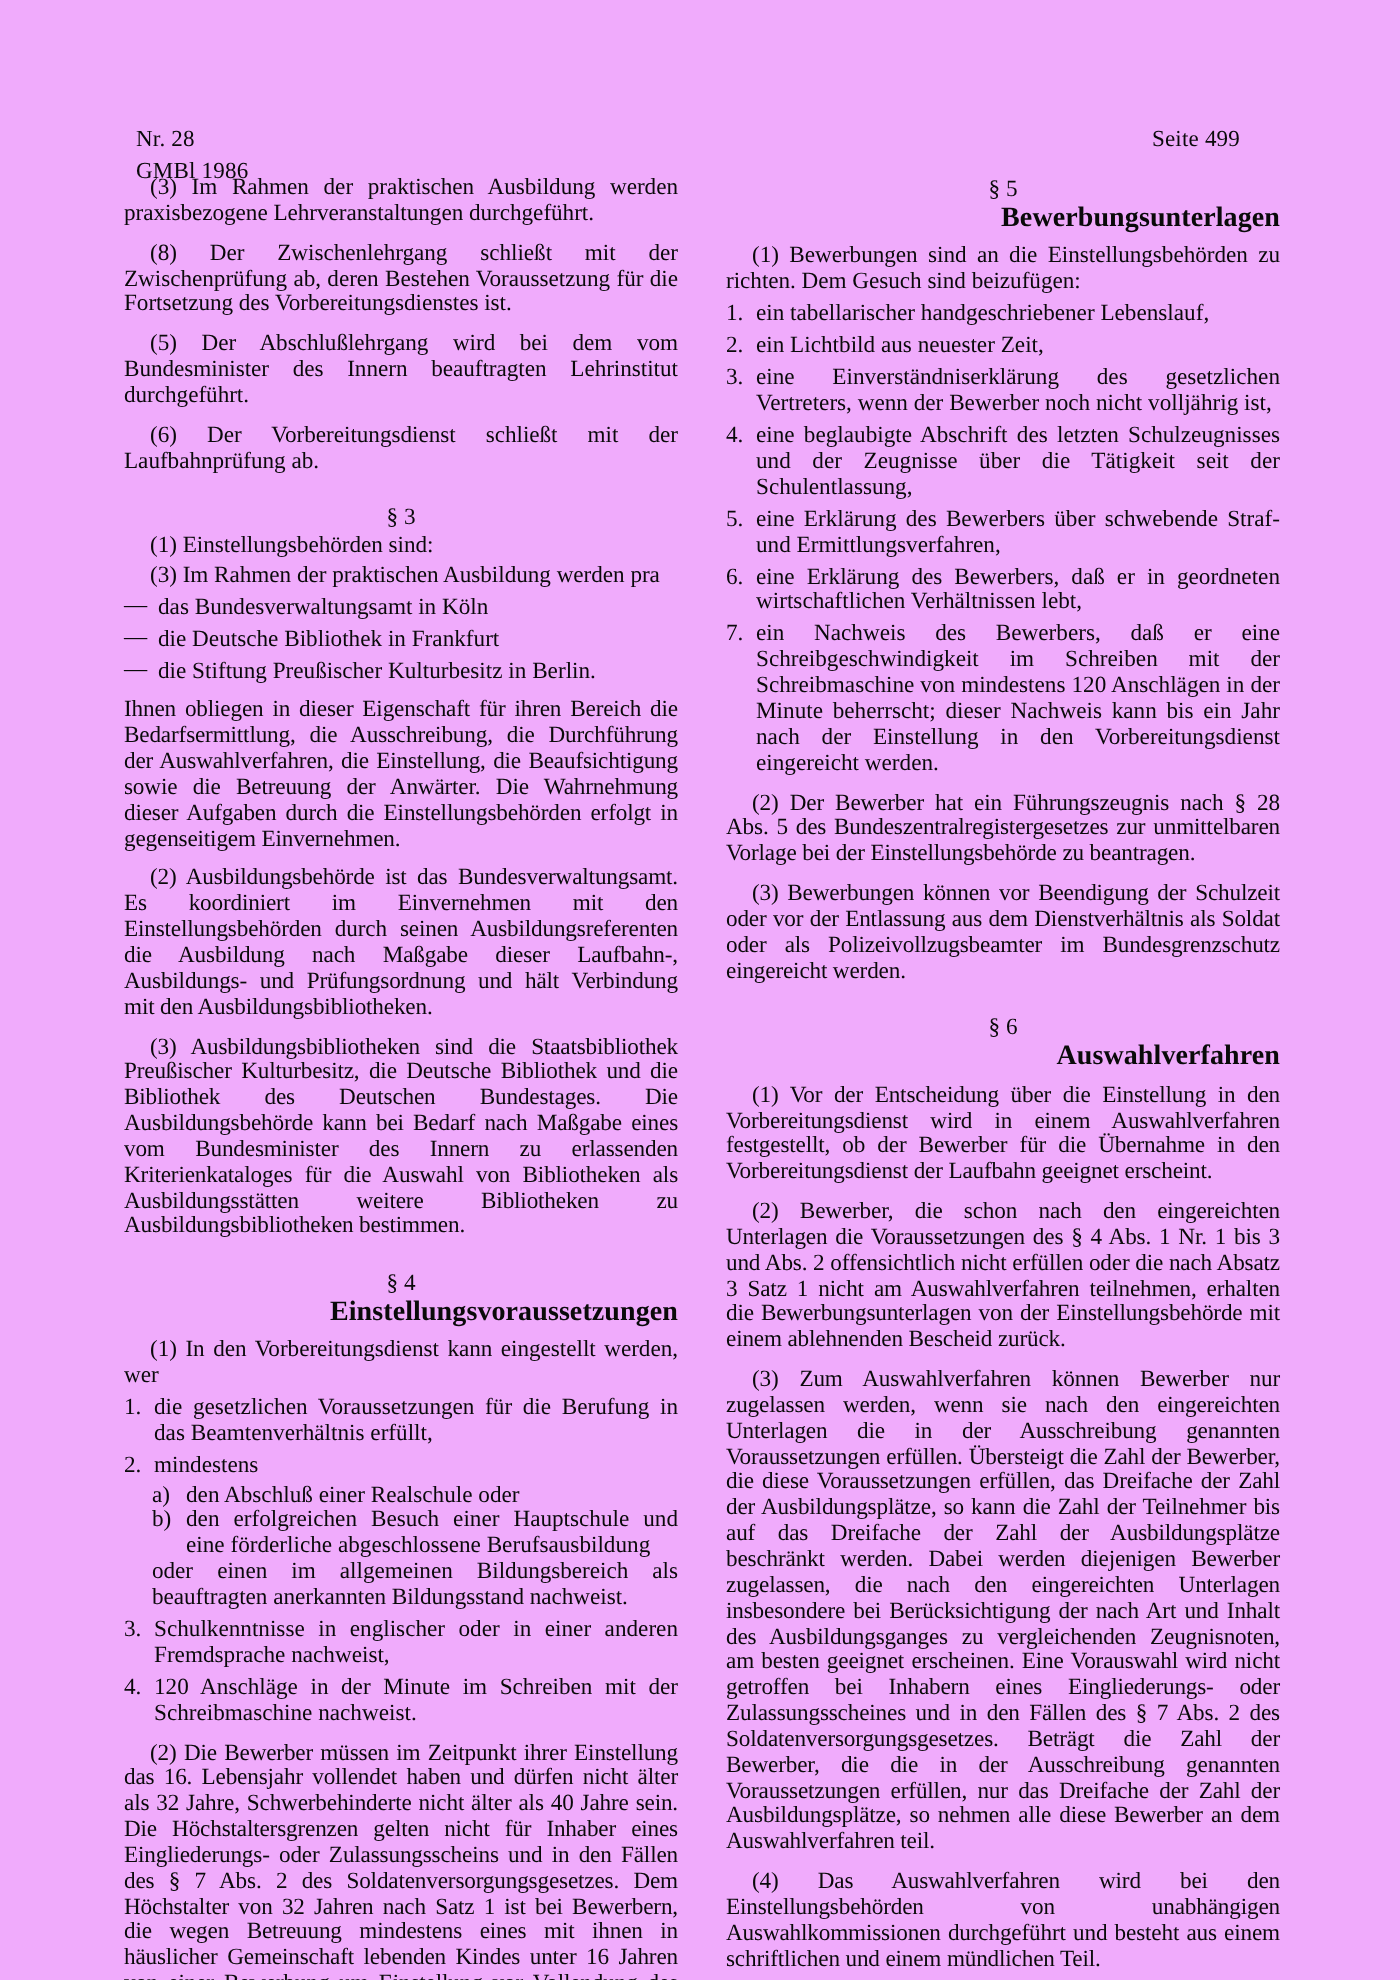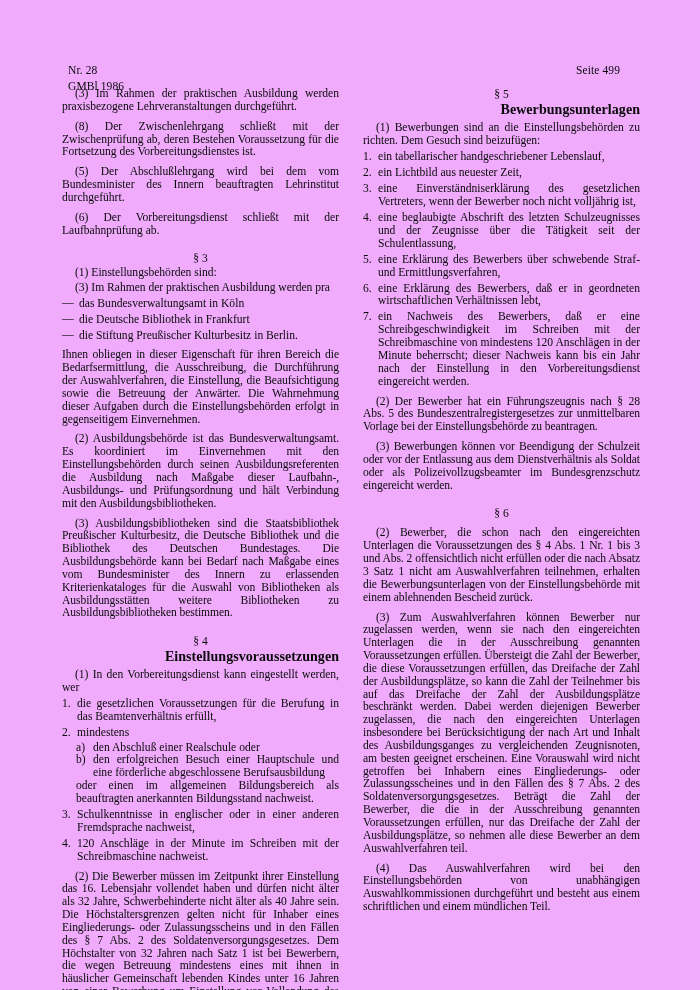--- a/index.html
+++ b/index.html
@@ -275,21 +275,23 @@
         <li class="spaced">
           <span class="num">7.</span>
           <span>ein Nachweis des Bewerbers, daß er eine Schreibgeschwindigkeit im Schreiben mit der Schreibmaschine von mindestens 120 Anschlägen in der Minute beherrscht; dieser Nachweis kann bis ein Jahr nach der Einstellung in den Vorbereitungsdienst eingereicht werden.</span>
         </li>
       </ol>
 
       <p class="para indent gap tight">(2) Der Bewerber hat ein Führungszeugnis nach § 28 Abs. 5 des Bundeszentralregistergesetzes zur unmittelbaren Vorlage bei der Einstellungsbehörde zu beantragen.</p>
       <p class="para indent gap tight">(3) Bewerbungen können vor Beendigung der Schulzeit oder vor der Entlassung aus dem Dienstverhältnis als Soldat oder als Polizeivollzugsbeamter im Bundesgrenzschutz eingereicht werden.</p>
 
       <div class="sec-mark">§ 6</div>
-
+      <div class="sec-title">Auswahlverfahren</div>
+
+      <p class="para indent tight">(1) Vor der Entscheidung über die Einstellung in den Vorbereitungsdienst wird in einem Auswahlverfahren festgestellt, ob der Bewerber für die Übernahme in den Vorbereitungsdienst der Laufbahn geeignet erscheint.</p>
       <p class="para indent gap tight">(2) Bewerber, die schon nach den eingereichten Unterlagen die Voraussetzungen des § 4 Abs. 1 Nr. 1 bis 3 und Abs. 2 offensichtlich nicht erfüllen oder die nach Absatz 3 Satz 1 nicht am Auswahlverfahren teilnehmen, erhalten die Bewerbungsunterlagen von der Einstellungsbehörde mit einem ablehnenden Bescheid zurück.</p>
       <p class="para indent gap tight">(3) Zum Auswahlverfahren können Bewerber nur zugelassen werden, wenn sie nach den eingereichten Unterlagen die in der Ausschreibung genannten Voraussetzungen erfüllen. Übersteigt die Zahl der Bewerber, die diese Voraussetzungen erfüllen, das Dreifache der Zahl der Ausbildungsplätze, so kann die Zahl der Teilnehmer bis auf das Dreifache der Zahl der Ausbildungsplätze beschränkt werden. Dabei werden diejenigen Bewerber zugelassen, die nach den eingereichten Unterlagen insbesondere bei Berücksichtigung der nach Art und Inhalt des Ausbildungsganges zu vergleichenden Zeugnisnoten, am besten geeignet erscheinen. Eine Vorauswahl wird nicht getroffen bei Inhabern eines Eingliederungs- oder Zulassungsscheines und in den Fällen des § 7 Abs. 2 des Soldatenversorgungsgesetzes. Beträgt die Zahl der Bewerber, die die in der Ausschreibung genannten Voraussetzungen erfüllen, nur das Dreifache der Zahl der Ausbildungsplätze, so nehmen alle diese Bewerber an dem Auswahlverfahren teil.</p>
       <p class="para indent gap tight">(4) Das Auswahlverfahren wird bei den Einstellungsbehörden von unabhängigen Auswahlkommissionen durchgeführt und besteht aus einem schriftlichen und einem mündlichen Teil.</p>
 
     </div>
 
   </div>
 </div>
 
 </body></html>

